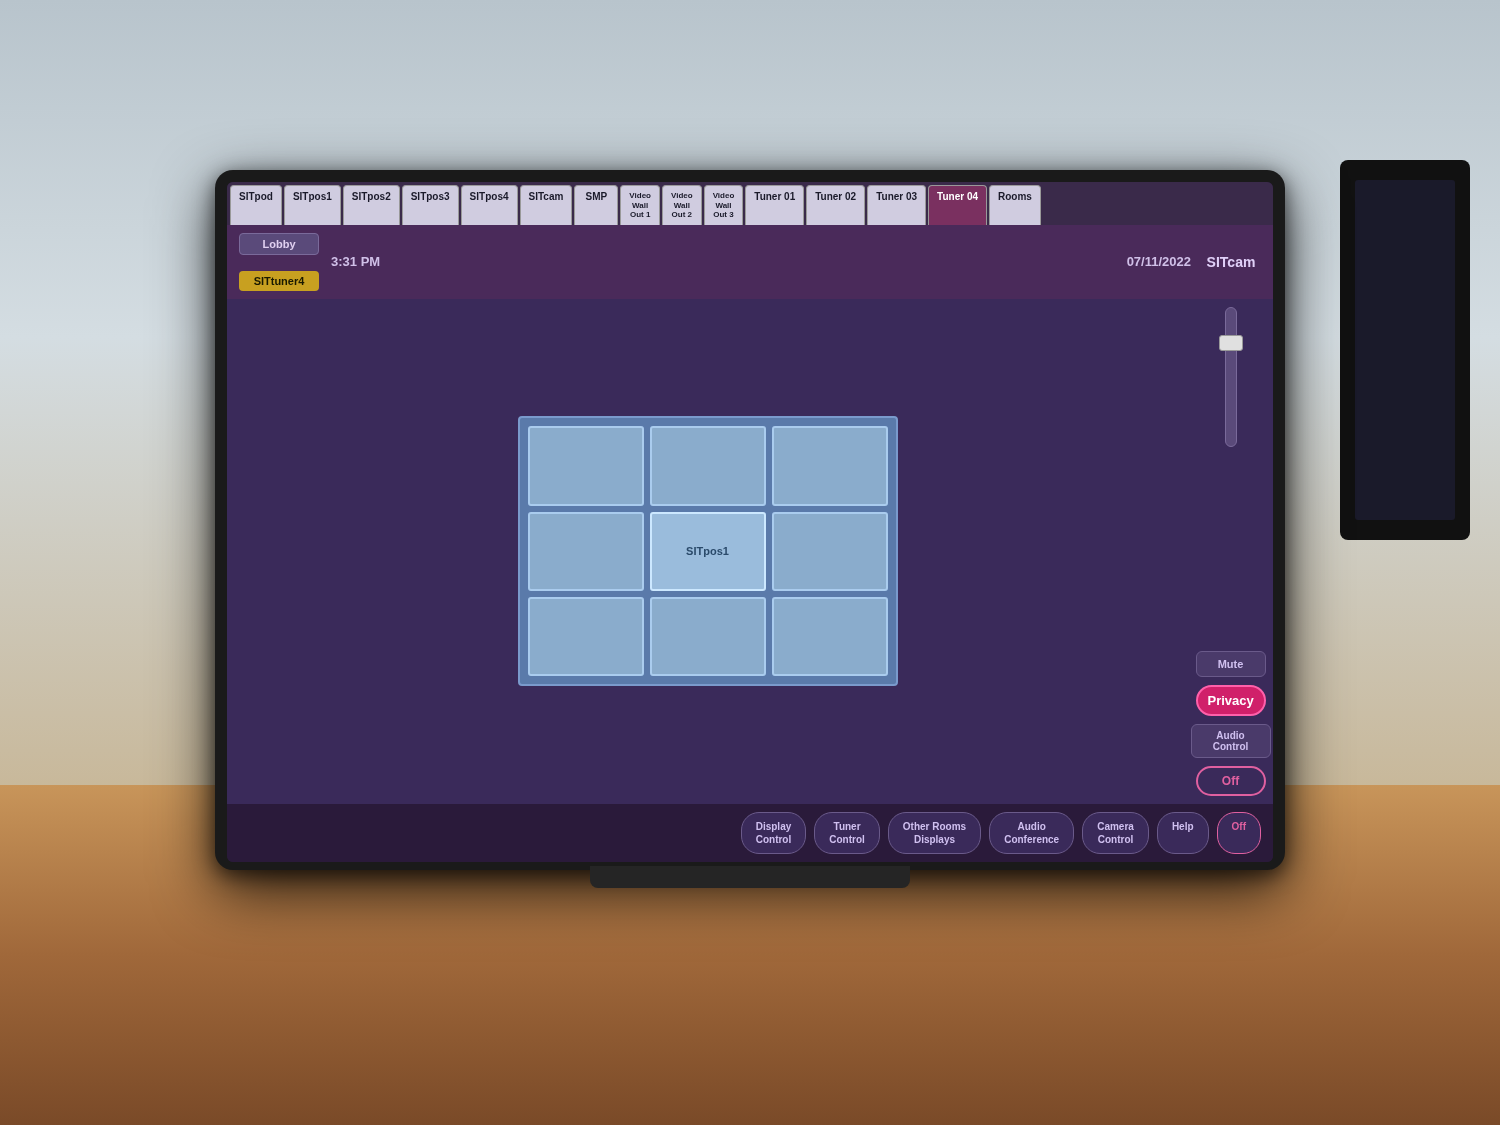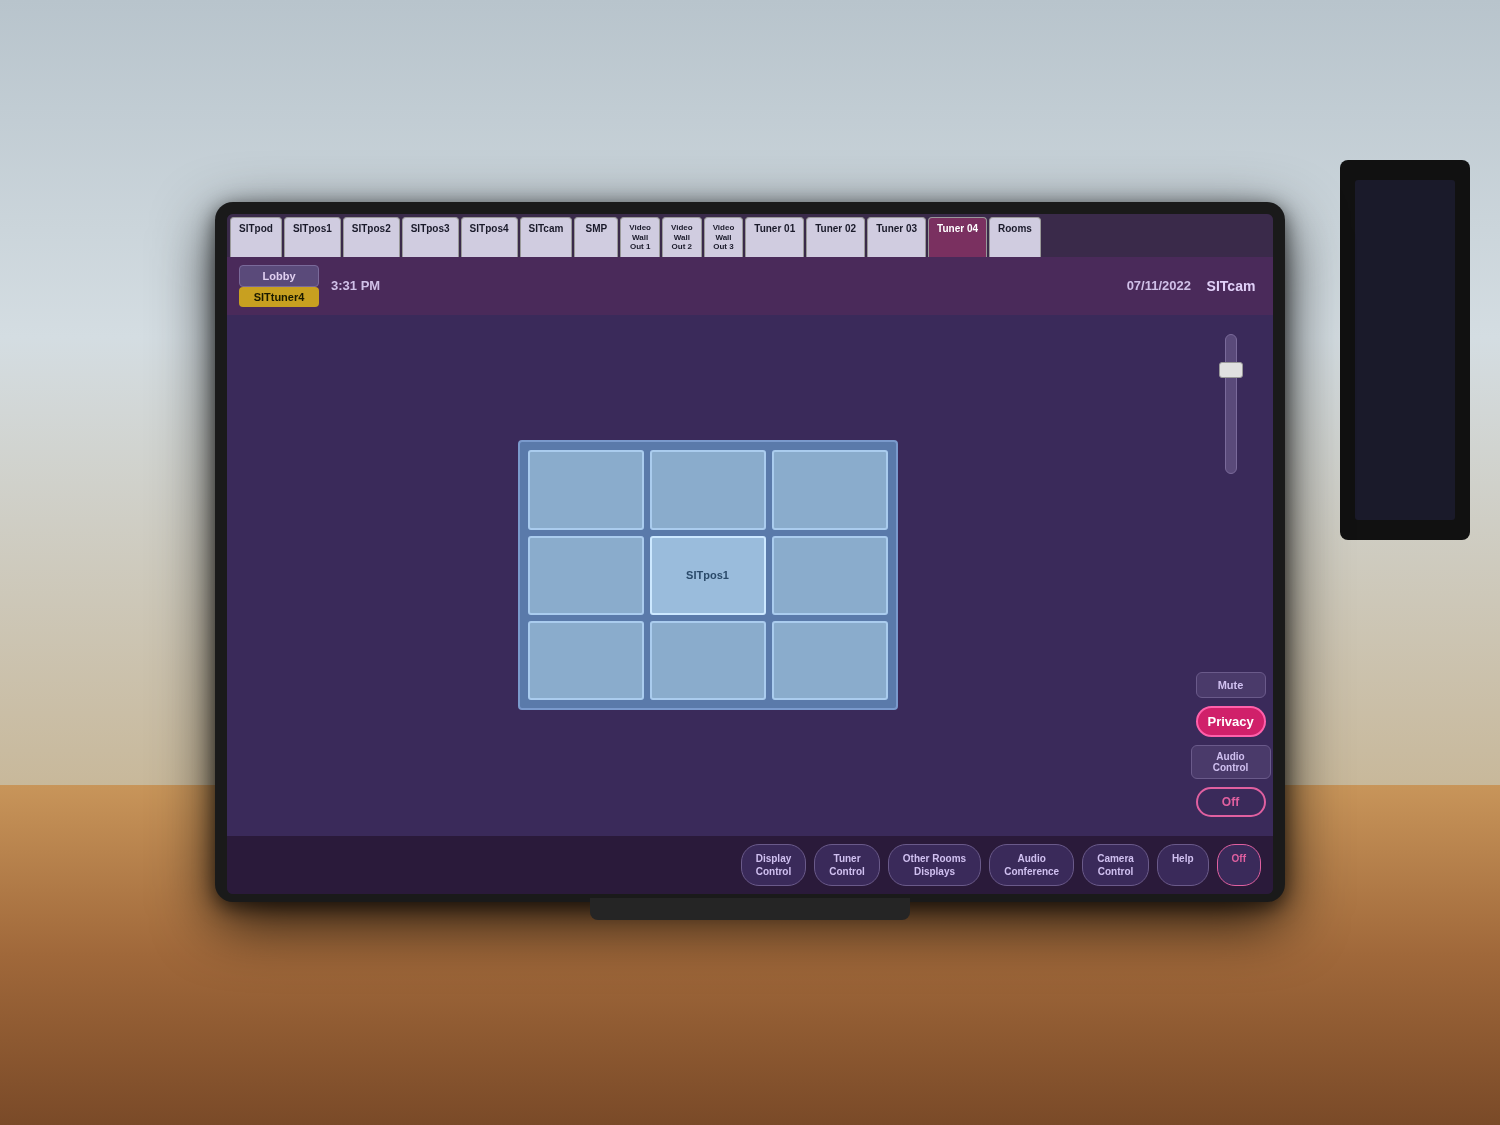--- a/index.html
+++ b/index.html
@@ -44,21 +44,20 @@
       height: 700px;
       background: #1a1a1a;
       border-radius: 18px;
       box-shadow: 0 20px 60px rgba(0,0,0,0.8), 0 5px 20px rgba(0,0,0,0.6);
       z-index: 10;
       display: flex;
       flex-direction: column;
       align-items: center;
       justify-content: flex-start;
       padding: 12px 12px 8px 12px;
-      margin-top: 32px;
     }
 
     
     .monitor-screen {
       width: 100%;
       flex: 1;
       background: #2a1f3a;
       border-radius: 6px;
       overflow: hidden;
       display: flex;
@@ -131,21 +130,21 @@
       display: flex;
       align-items: center;
       padding: 8px 12px;
       flex-shrink: 0;
       position: relative;
     }
 
     .header-left {
       display: flex;
       flex-direction: column;
-      gap: 0;
+      gap: 16px;
       min-width: 80px;
     }
 
     .lobby-btn {
       background: #5a4a7a;
       color: #e0d0f0;
       font-size: 11px;
       font-weight: bold;
       padding: 4px 12px;
       border-radius: 4px;
@@ -252,21 +251,21 @@
       color: #2a4a6a;
       font-weight: bold;
     }
 
     
     .volume-panel {
       width: 85px;
       display: flex;
       flex-direction: column;
       align-items: center;
-      padding: 19px 6px;
+      padding: 8px 6px;
       gap: 8px;
       background: #3a2a5a;
     }
 
     .volume-slider-container {
       display: flex;
       flex-direction: column;
       align-items: center;
       flex: 1;
       width: 40px;

